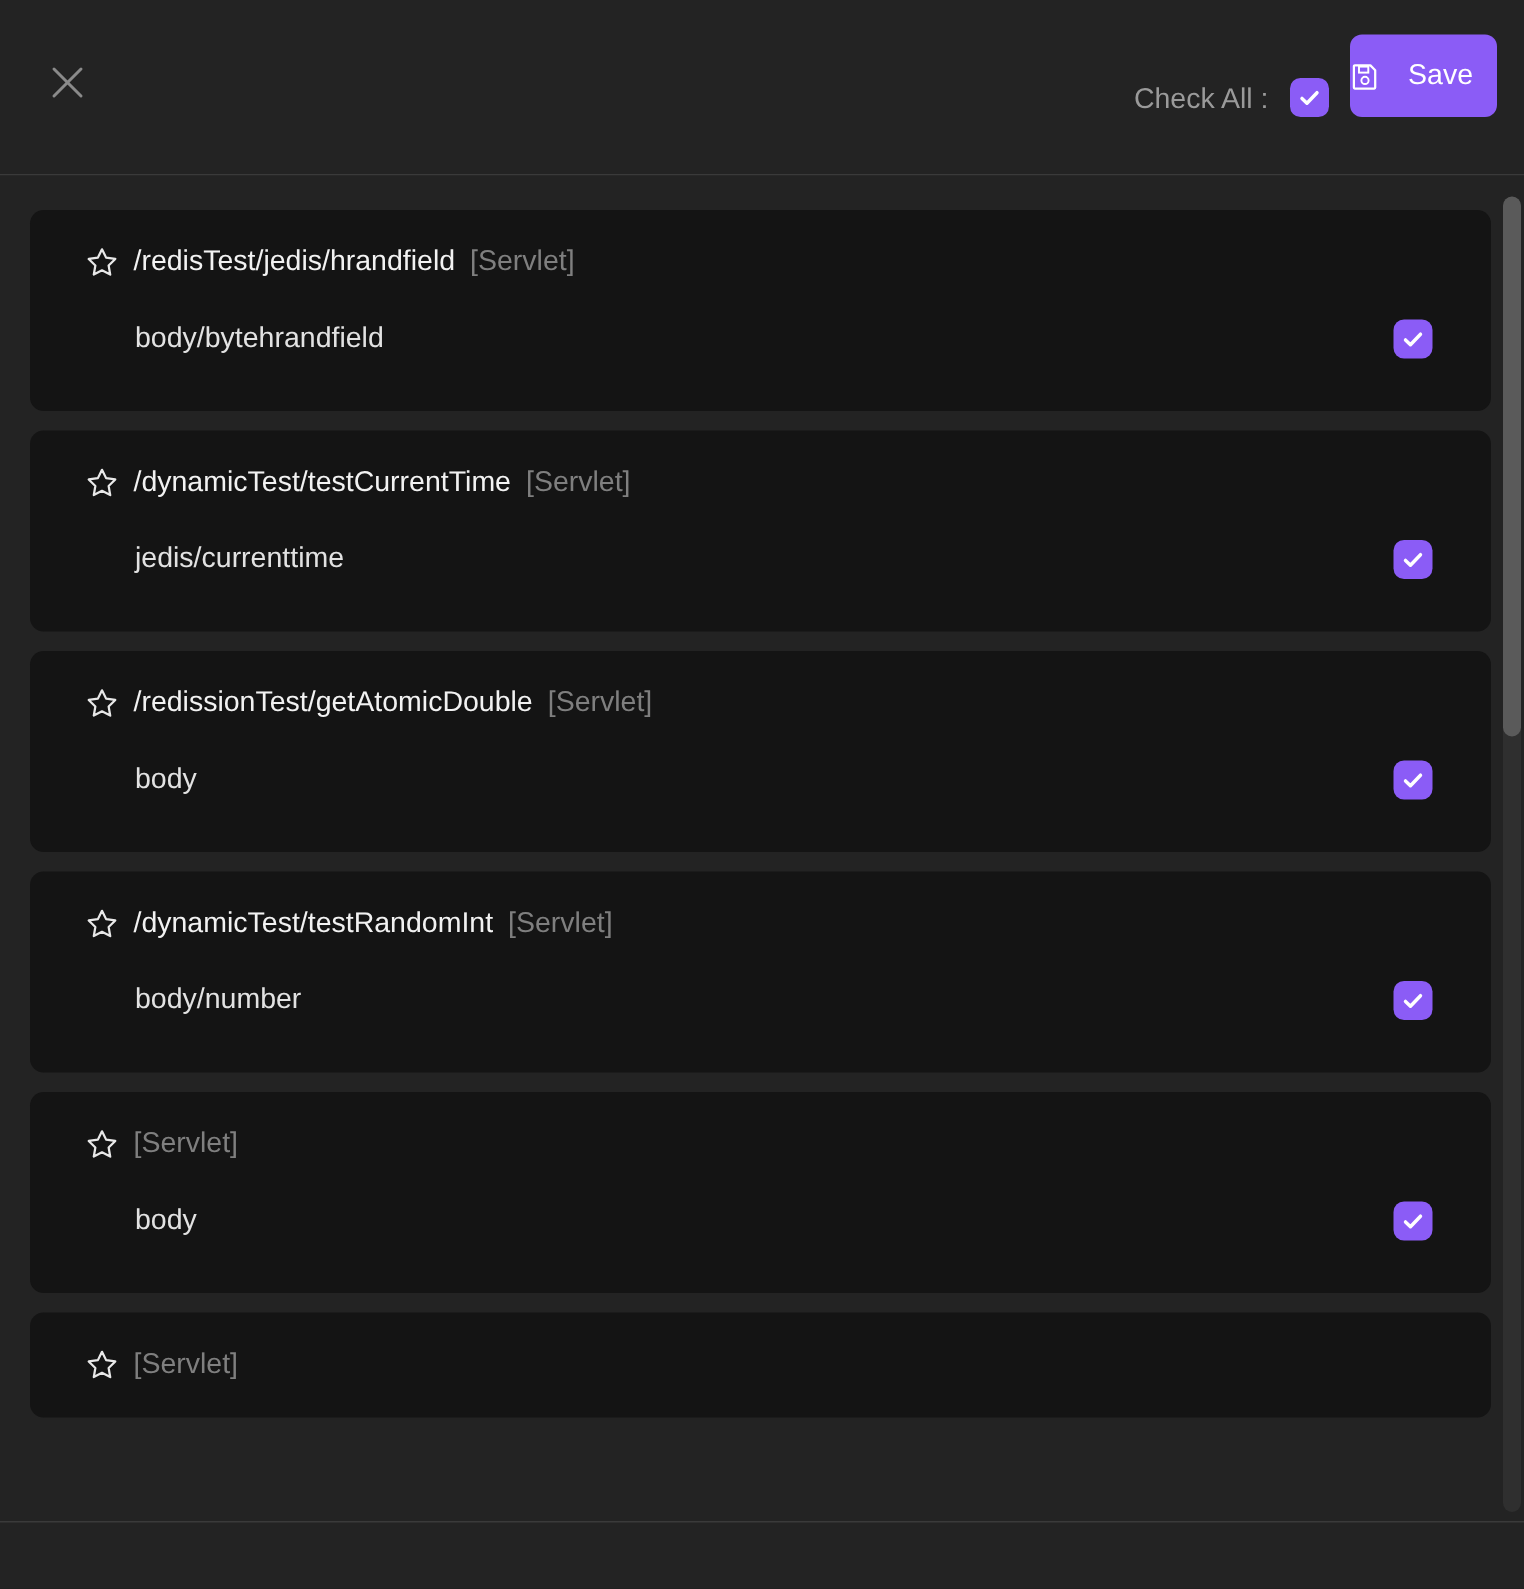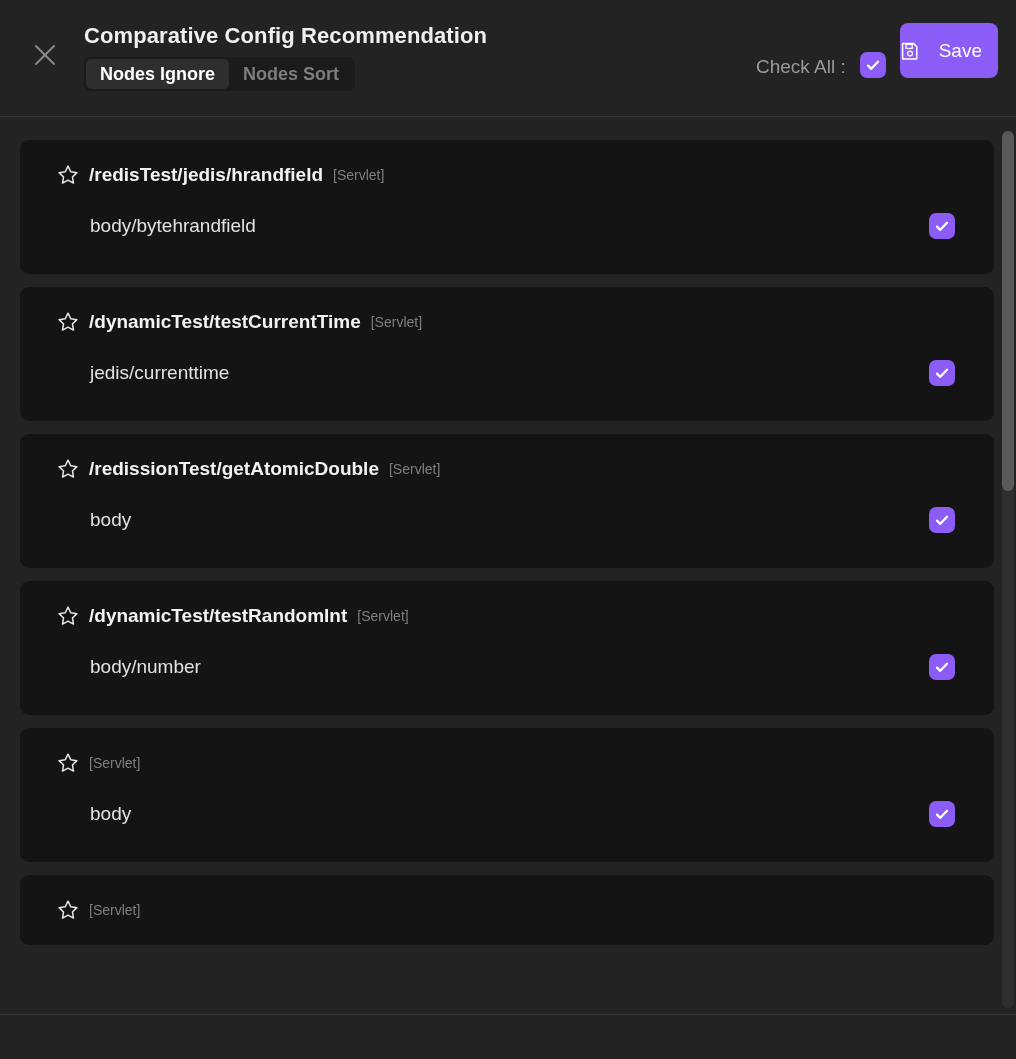--- a/index.html
+++ b/index.html
@@ -168,27 +168,27 @@
     height: 22px;
     display: flex;
     align-items: center;
     justify-content: center;
     cursor: pointer;
   }
   .star-icon svg { display: block; }
 
   .card-path {
     font-size: 19px;
-    font-weight: bold;
+    font-weight: normal;
     color: #f2f2f2;
     white-space: nowrap;
   }
 
   .card-type {
-    font-size: 14px;
+    font-size: 19px;
     color: #7f7f7f;
     white-space: nowrap;
   }
 
   .rows { margin-top: 7px; }
 
   .row {
     display: flex;
     align-items: center;
     height: 53px;
@@ -257,27 +257,20 @@
 
   <div class="header">
 
     <div class="close-btn">
       <svg width="26" height="26" viewBox="0 0 26 26" aria-hidden="true">
         <line x1="4" y1="4" x2="22" y2="22" stroke="#8a8a8a" stroke-width="2" stroke-linecap="round"></line>
         <line x1="22" y1="4" x2="4" y2="22" stroke="#8a8a8a" stroke-width="2" stroke-linecap="round"></line>
       </svg>
     </div>
 
-    <div class="title-block">
-      <div class="page-title">Comparative Config Recommendation</div>
-      <div class="tabs">
-        <div class="tab active">Nodes Ignore</div>
-        <div class="tab">Nodes Sort</div>
-      </div>
-    </div>
 
     <div class="header-right">
       <span class="check-all-label">Check All :</span>
       <div class="checkbox">
         <svg width="16" height="16" viewBox="0 0 16 16" aria-hidden="true">
           <polyline points="3,8.6 6.3,11.8 13,4.8" fill="none" stroke="#ffffff" stroke-width="2.3" stroke-linecap="round" stroke-linejoin="round"></polyline>
         </svg>
       </div>
       <button class="save-btn">
         <span>

